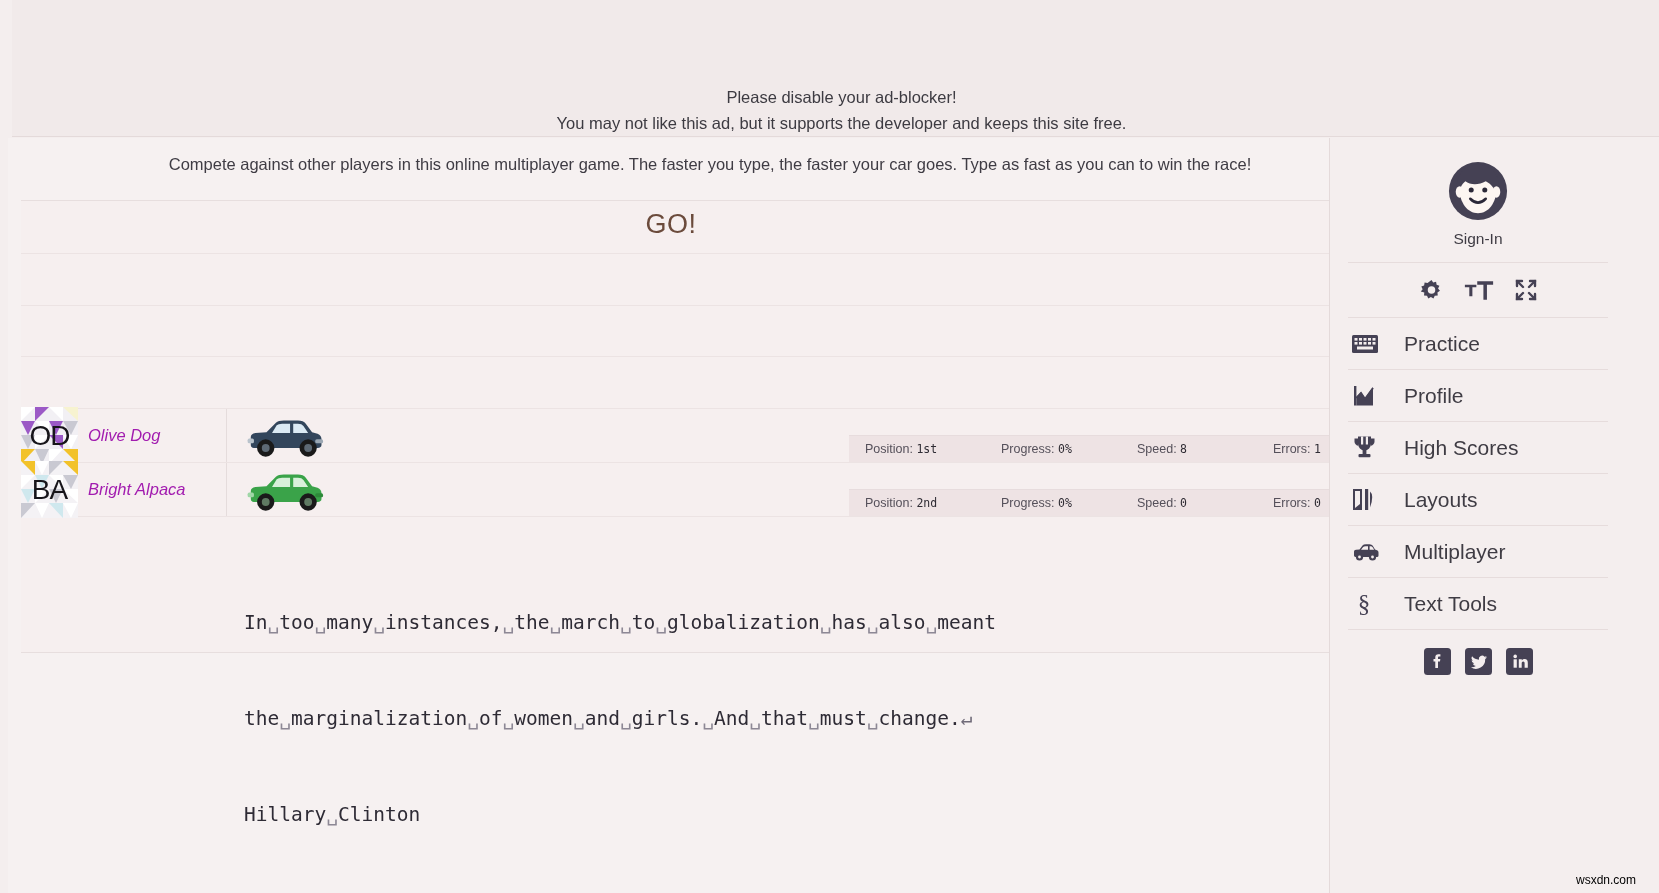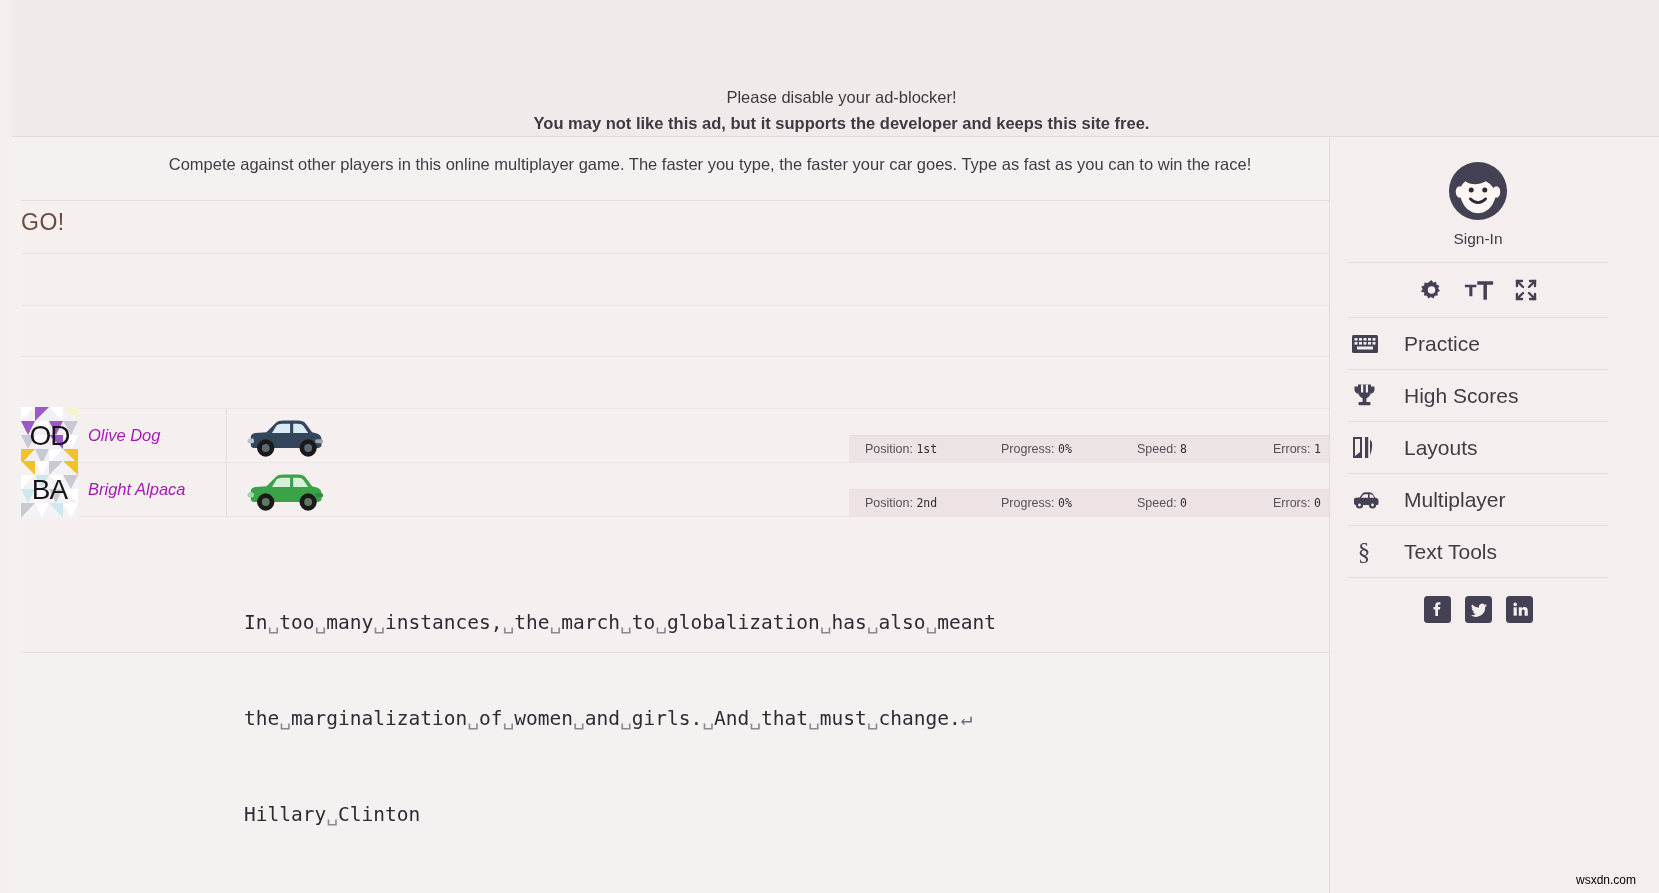--- a/index.html
+++ b/index.html
@@ -23,21 +23,21 @@
     background: #f1eaea;
     border-bottom: 1px solid #e4dada;
     display: flex; flex-direction: column;
     align-items: center; justify-content: flex-end;
     padding-top: 42px;
   }
   .ad-line1 {
     font-size: 16.5px; color: #3d3b42; line-height: 26px;
   }
   .ad-line2 {
-    font-size: 16.5px; color: #3d3b42; line-height: 26px; font-weight: bold;
+    font-size: 16.5px; color: #3d3b42; line-height: 26px;
   }
 
   
   .main {
     position: absolute; left: 8px; top: 138px;
     width: 1404px; height: 755px;
     background: #f6f1f1;
   }
   .intro {
     position: absolute; left: 0; top: 17px;
@@ -60,22 +60,22 @@
     position: relative;
     width: 100%;
     border-bottom: 1px solid #ece3e3;
   }
   .row-go   { height: 53px; }
   .row-b    { height: 52px; }
   .row-c    { height: 51px; }
   .row-d    { height: 52px; }
   .go-text {
     position: absolute; left: 0; top: 8px; width: 1300px;
-    text-align: left;
-    font-size: 23px;
+    text-align: center;
+    font-size: 27px;
     color: #6b4b3c;
     letter-spacing: .5px;
   }
 
   
   .lane {
     position: relative;
     height: 54px;
     border-bottom: 1px solid #ece3e3;
     display: flex; align-items: stretch;
@@ -394,20 +394,30 @@
             <rect x="11.5" y="8" width="3" height="2.6"></rect>
               <rect x="16" y="8" width="3" height="2.6"></rect>
             <rect x="20.5" y="8" width="3" height="2.6"></rect>
             <rect x="5" y="12.5" width="16" height="3"></rect>
           </g>
         </svg>
       </span>
       <span class="nlabel">Practice</span>
     </div>
 
+    <div class="navitem">
+      <span class="nicon">
+        <svg width="24" height="24" viewBox="0 0 24 24">
+          <path d="M2 2h2.4v19.5H2z" fill="#454154"></path>
+          <path d="M4.4 21.5 L4.4 13 L9 8 L13 14 L21 3 L21 21.5 Z" fill="#454154"></path>
+          <path d="M4.4 14 L9 9 L13 15 L21 4" stroke="#454154" stroke-width="2" fill="none"></path>
+        </svg>
+      </span>
+      <span class="nlabel">Profile</span>
+    </div>
 
 
     <div class="navitem">
       <span class="nicon">
         <svg width="25" height="25" viewBox="0 0 25 25" fill="#454154">
           <path d="M6 1.5h13v7.5a6.5 6.5 0 0 1-13 0z"></path>
           <path d="M6 3.5H2.5v3c0 2.2 1.6 4 3.5 4.2z"></path>
           <path d="M19 3.5h3.5v3c0 2.2-1.6 4-3.5 4.2z"></path>
           <rect x="10.6" y="14" width="3.8" height="5"></rect>
           <rect x="6.5" y="19" width="12" height="3.2" rx="1"></rect>

